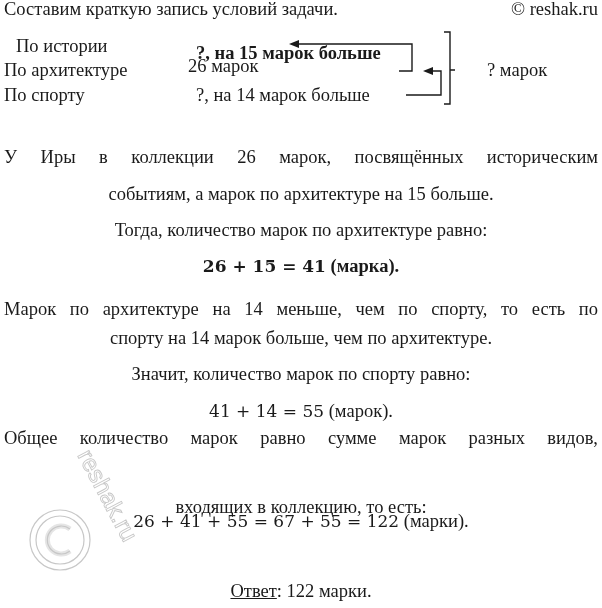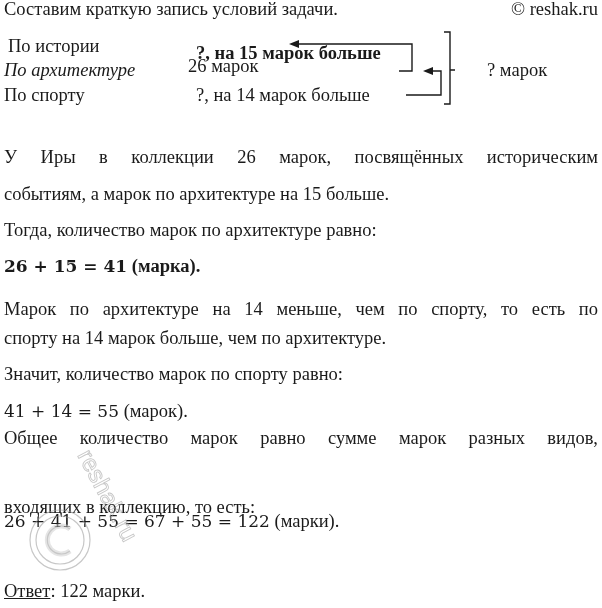--- a/index.html
+++ b/index.html
@@ -3,38 +3,38 @@
 <meta charset="utf-8">
 <style>
   html, body { margin: 0; padding: 0; background: #ffffff; }
   body {
     width: 602px; height: 608px; position: relative; overflow: hidden;
     font-family: "Liberation Serif", "DejaVu Serif", serif;
     color: #1a1a1a;
   }
   .abs { position: absolute; white-space: nowrap; }
   .t18 { font-size: 18.5px; line-height: 22px; }
-  .para { position: absolute; left: 4px; width: 594px; font-size: 18.5px; line-height: 22px; }
+  .para { position: absolute; left: 4px; width: 594px; font-size: 18.5px; line-height: 22px; text-align: center; }
   .justify { text-align: justify; text-align-last: justify; }
   .math { font-family: "DejaVu Serif", "Liberation Serif", serif; font-size: 17px; }
   .ans-label { text-decoration: underline; }
   svg.diagram { position: absolute; left: 0; top: 0; }
   .watermark { position: absolute; left: 22px; top: 445px; width: 140px; height: 150px; pointer-events: none; opacity: 0.55; }
 </style>
 </head>
 <body>
 
 <div class="abs t18" style="left:4px; top:-2px;">Составим краткую запись условий задачи.</div>
 <div class="abs t18" style="right:4px; top:-2px;">© reshak.ru</div>
 
 <div>
-  <div class="abs t18" style="left:8px; top:35px;">По истории</div>
+  <div class="abs t18" style="left:16px; top:35px;">По истории</div>
   <div class="abs t18" style="left:188px; top:35px;margin-top:20px;">26 марок</div>
 
-  <div class="abs t18" style="left:4px; top:59px;font-style:italic;">По архитектуре</div>
+  <div class="abs t18" style="left:4px; top:59px;">По архитектуре</div>
   <div class="abs t18" style="left:196px; top:42px;font-weight:bold;">?, на 15 марок больше</div>
 
   <div class="abs t18" style="left:4px; top:84px;">По спорту</div>
   <div class="abs t18" style="left:196px; top:84px;">?, на 14 марок больше</div>
 
   <svg class="diagram" width="602" height="120">
     <g stroke="#1a1a1a" stroke-width="1.4" fill="none">
 
       <polyline points="399,71 412,71 412,44 297,44"></polyline>
 

